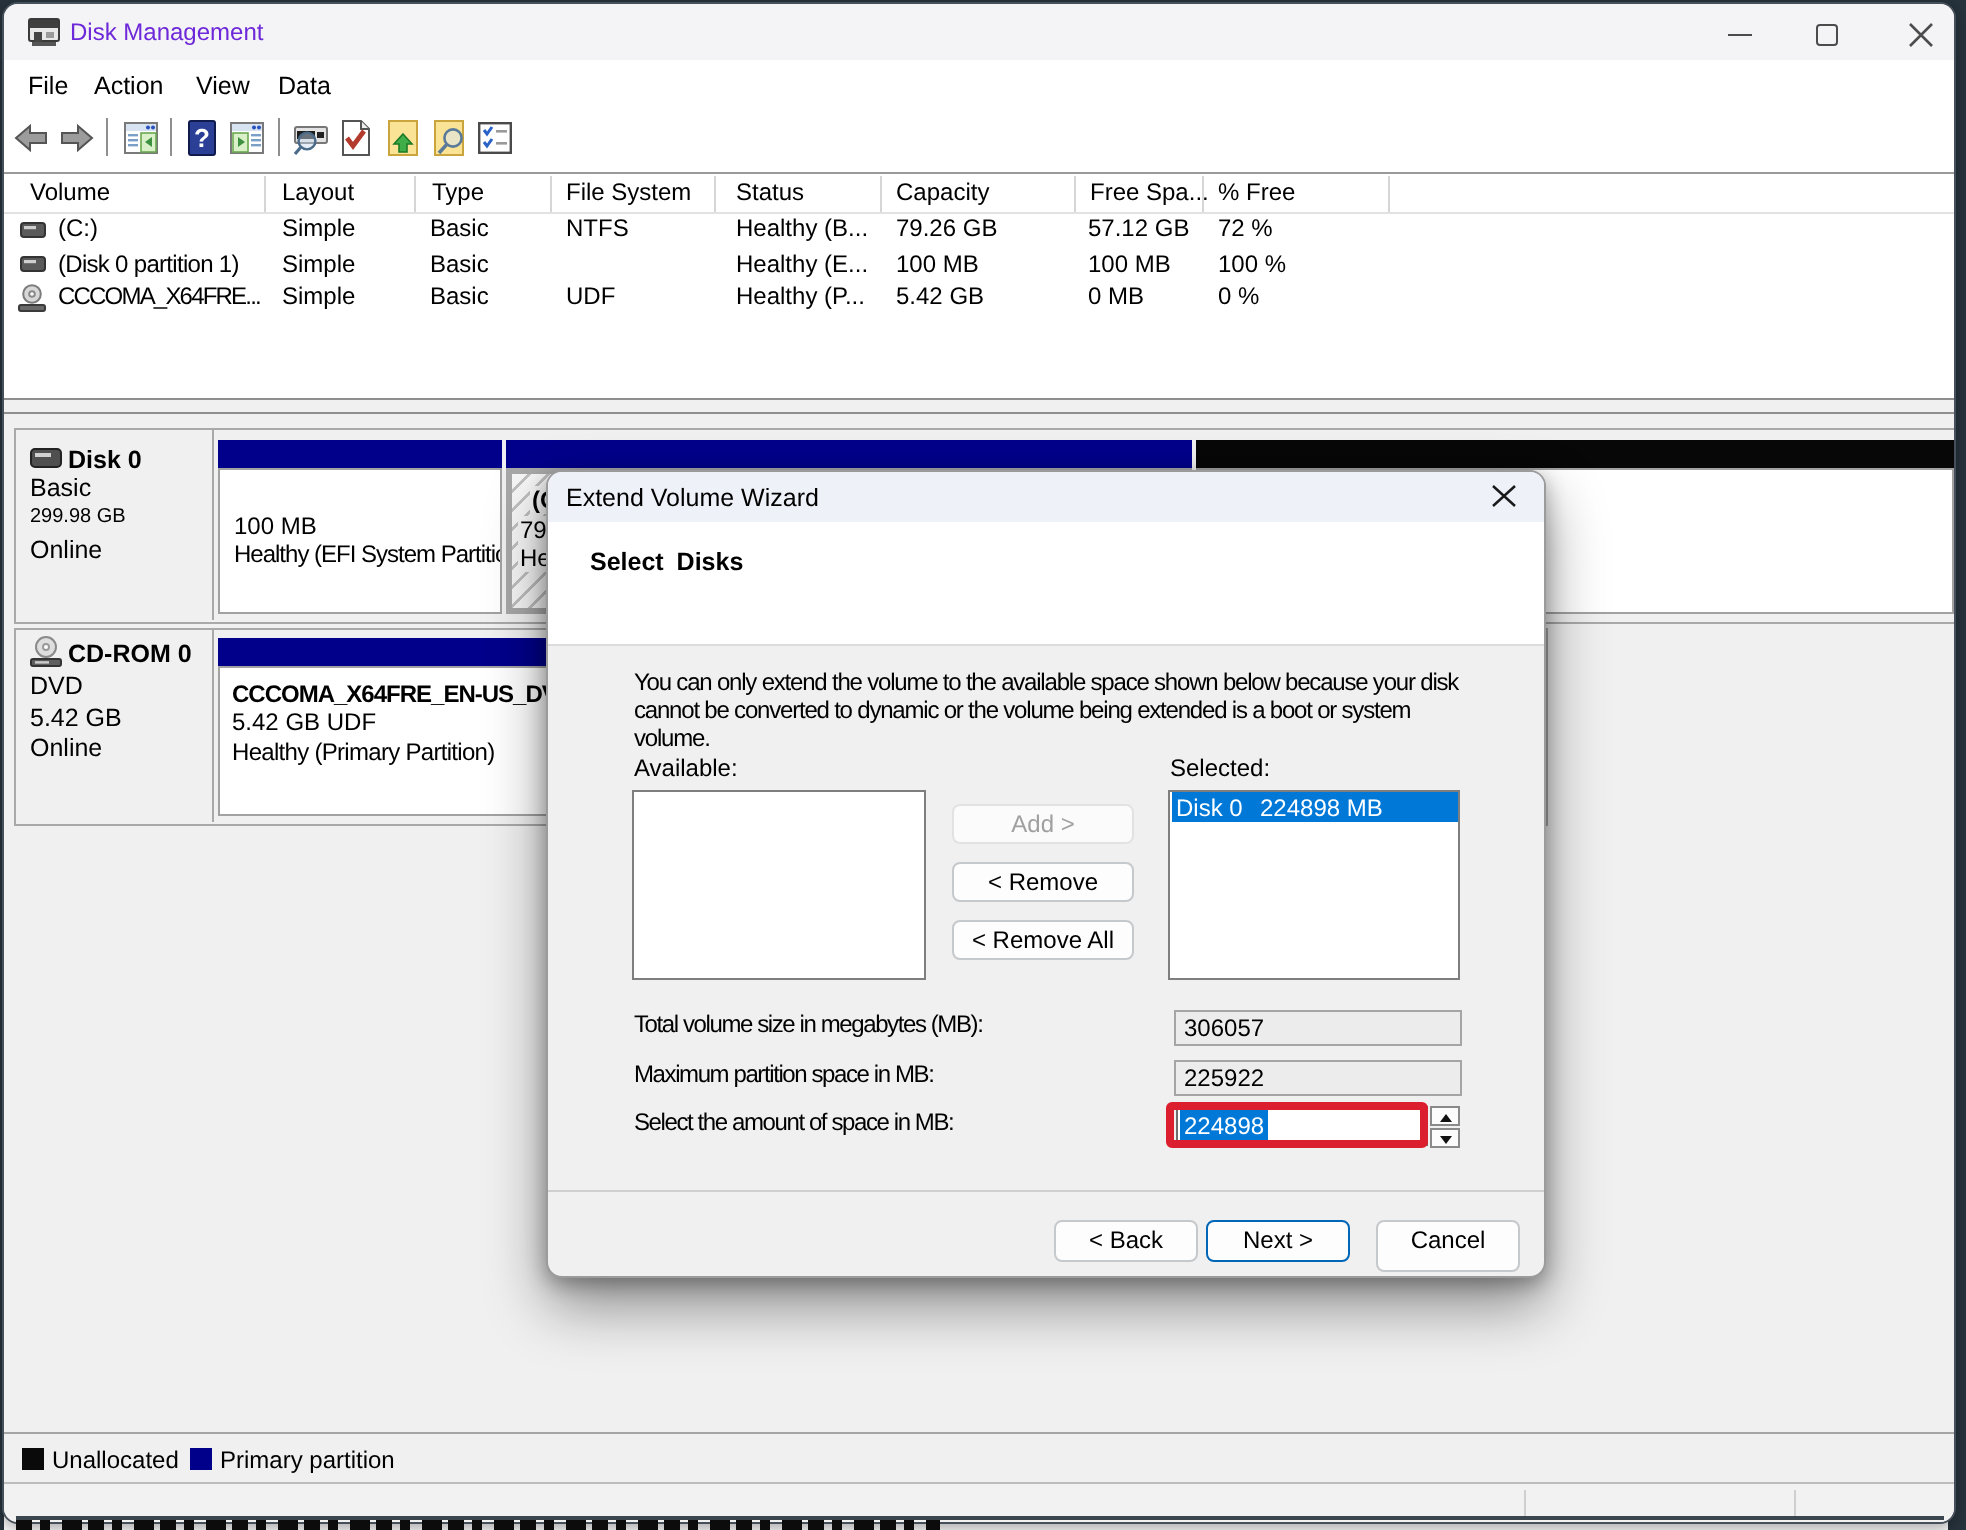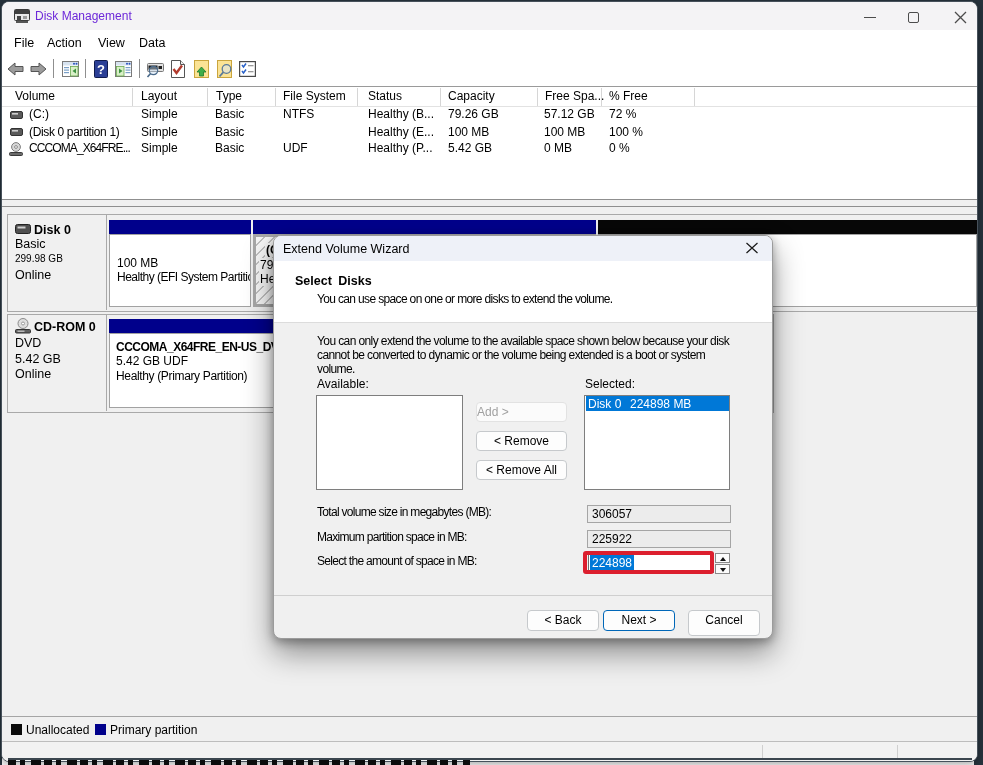--- a/index.html
+++ b/index.html
@@ -227,36 +227,35 @@
   <div class="a" style="left:895px;top:743px;width:1px;height:14px;background:#cfcfcf"></div>
 
   <div class="a" style="left:271px;top:233px;width:498px;height:402px;background:#f0f0f0;border:1px solid #9b9b9b;border-radius:8px;overflow:hidden;box-shadow:0 14px 30px rgba(0,0,0,.42),0 3px 10px rgba(0,0,0,.30)">
     <div class="a" style="left:0;top:0;width:498px;height:25px;background:#eef1f8"></div>
     <div class="t" style="left:9px;top:5.5px;font-size:12.5px">Extend Volume Wizard</div>
     <svg class="a" style="left:471px;top:6px" width="14" height="12" viewBox="0 0 14 12">
       <path d="M1.5 1 L12.5 11 M12.5 1 L1.5 11" stroke="#1a1a1a" stroke-width="1.25"></path>
     </svg>
     <div class="a" style="left:0;top:25px;width:498px;height:61px;background:#fff"></div>
     <div class="t" style="left:21px;top:37.5px;font-weight:bold;font-size:12.5px;word-spacing:3px">Select Disks</div>
-    <div class="t" style="left:43px;top:55.5px;letter-spacing:-0.65px">You can use space on one or more disks to extend the volume.</div>
     <div class="a" style="left:0;top:86px;width:498px;height:1px;background:#dcdcdc"></div>
 
     <div class="t" style="left:43px;top:97.5px;line-height:14.4px;letter-spacing:-0.6px">You can only extend the volume to the available space shown below because your disk<br>cannot be converted to dynamic or the volume being extended is a boot or system<br>volume.</div>
 
     <div class="t" style="left:43px;top:141px">Available:</div>
     <div class="t" style="left:311px;top:141px">Selected:</div>
     <div class="a" style="left:42px;top:159px;width:147px;height:95px;background:#fff;border:1px solid #7e7e7e;box-sizing:border-box"></div>
     <div class="a" style="left:310px;top:159px;width:146px;height:95px;background:#fff;border:1px solid #7e7e7e;box-sizing:border-box">
       <div class="a" style="left:1px;top:0;width:143px;height:15px;background:#0078d7">
         <div class="t" style="left:2px;top:1px;color:#fff">Disk 0</div>
         <div class="t" style="left:44px;top:1px;color:#fff">224898 MB</div>
       </div>
     </div>
 
-    <div class="a t" style="left:202px;top:166px;width:91px;height:20px;background:#fbfbfb;border:1px solid #e2e2e2;border-radius:4px;box-sizing:border-box;color:#a0a0a0;line-height:18px">Add &gt;</div>
+    <div class="a t" style="left:202px;top:166px;width:91px;height:20px;background:#fbfbfb;border:1px solid #e2e2e2;border-radius:4px;box-sizing:border-box;color:#a0a0a0;text-align:center;line-height:18px">Add &gt;</div>
     <div class="a t" style="left:202px;top:195px;width:91px;height:20px;background:#fdfdfd;border:1px solid #c6c9cc;border-radius:4px;box-sizing:border-box;text-align:center;line-height:18px">&lt; Remove</div>
     <div class="a t" style="left:202px;top:224px;width:91px;height:20px;background:#fdfdfd;border:1px solid #c6c9cc;border-radius:4px;box-sizing:border-box;text-align:center;line-height:18px">&lt; Remove All</div>
 
     <div class="t" style="left:43px;top:269px;letter-spacing:-0.7px">Total volume size in megabytes (MB):</div>
     <div class="a t" style="left:313px;top:269px;width:144px;height:18px;background:#ececec;border:1px solid #a5a5a5;box-sizing:border-box;line-height:16px;padding-left:4px">306057</div>
     <div class="t" style="left:43px;top:294px;letter-spacing:-0.7px">Maximum partition space in MB:</div>
     <div class="a t" style="left:313px;top:294px;width:144px;height:18px;background:#ececec;border:1px solid #a5a5a5;box-sizing:border-box;line-height:16px;padding-left:4px">225922</div>
     <div class="t" style="left:43px;top:317.5px;letter-spacing:-0.7px">Select the amount of space in MB:</div>
     <div class="a" style="left:314px;top:317px;width:126px;height:20px;background:#fff;border:1px solid #6e6e6e;box-sizing:border-box">
       <div class="a t" style="left:1px;top:1px;height:16px;background:#0078d7;color:#fff;line-height:16px;padding:0 2px">224898</div>

